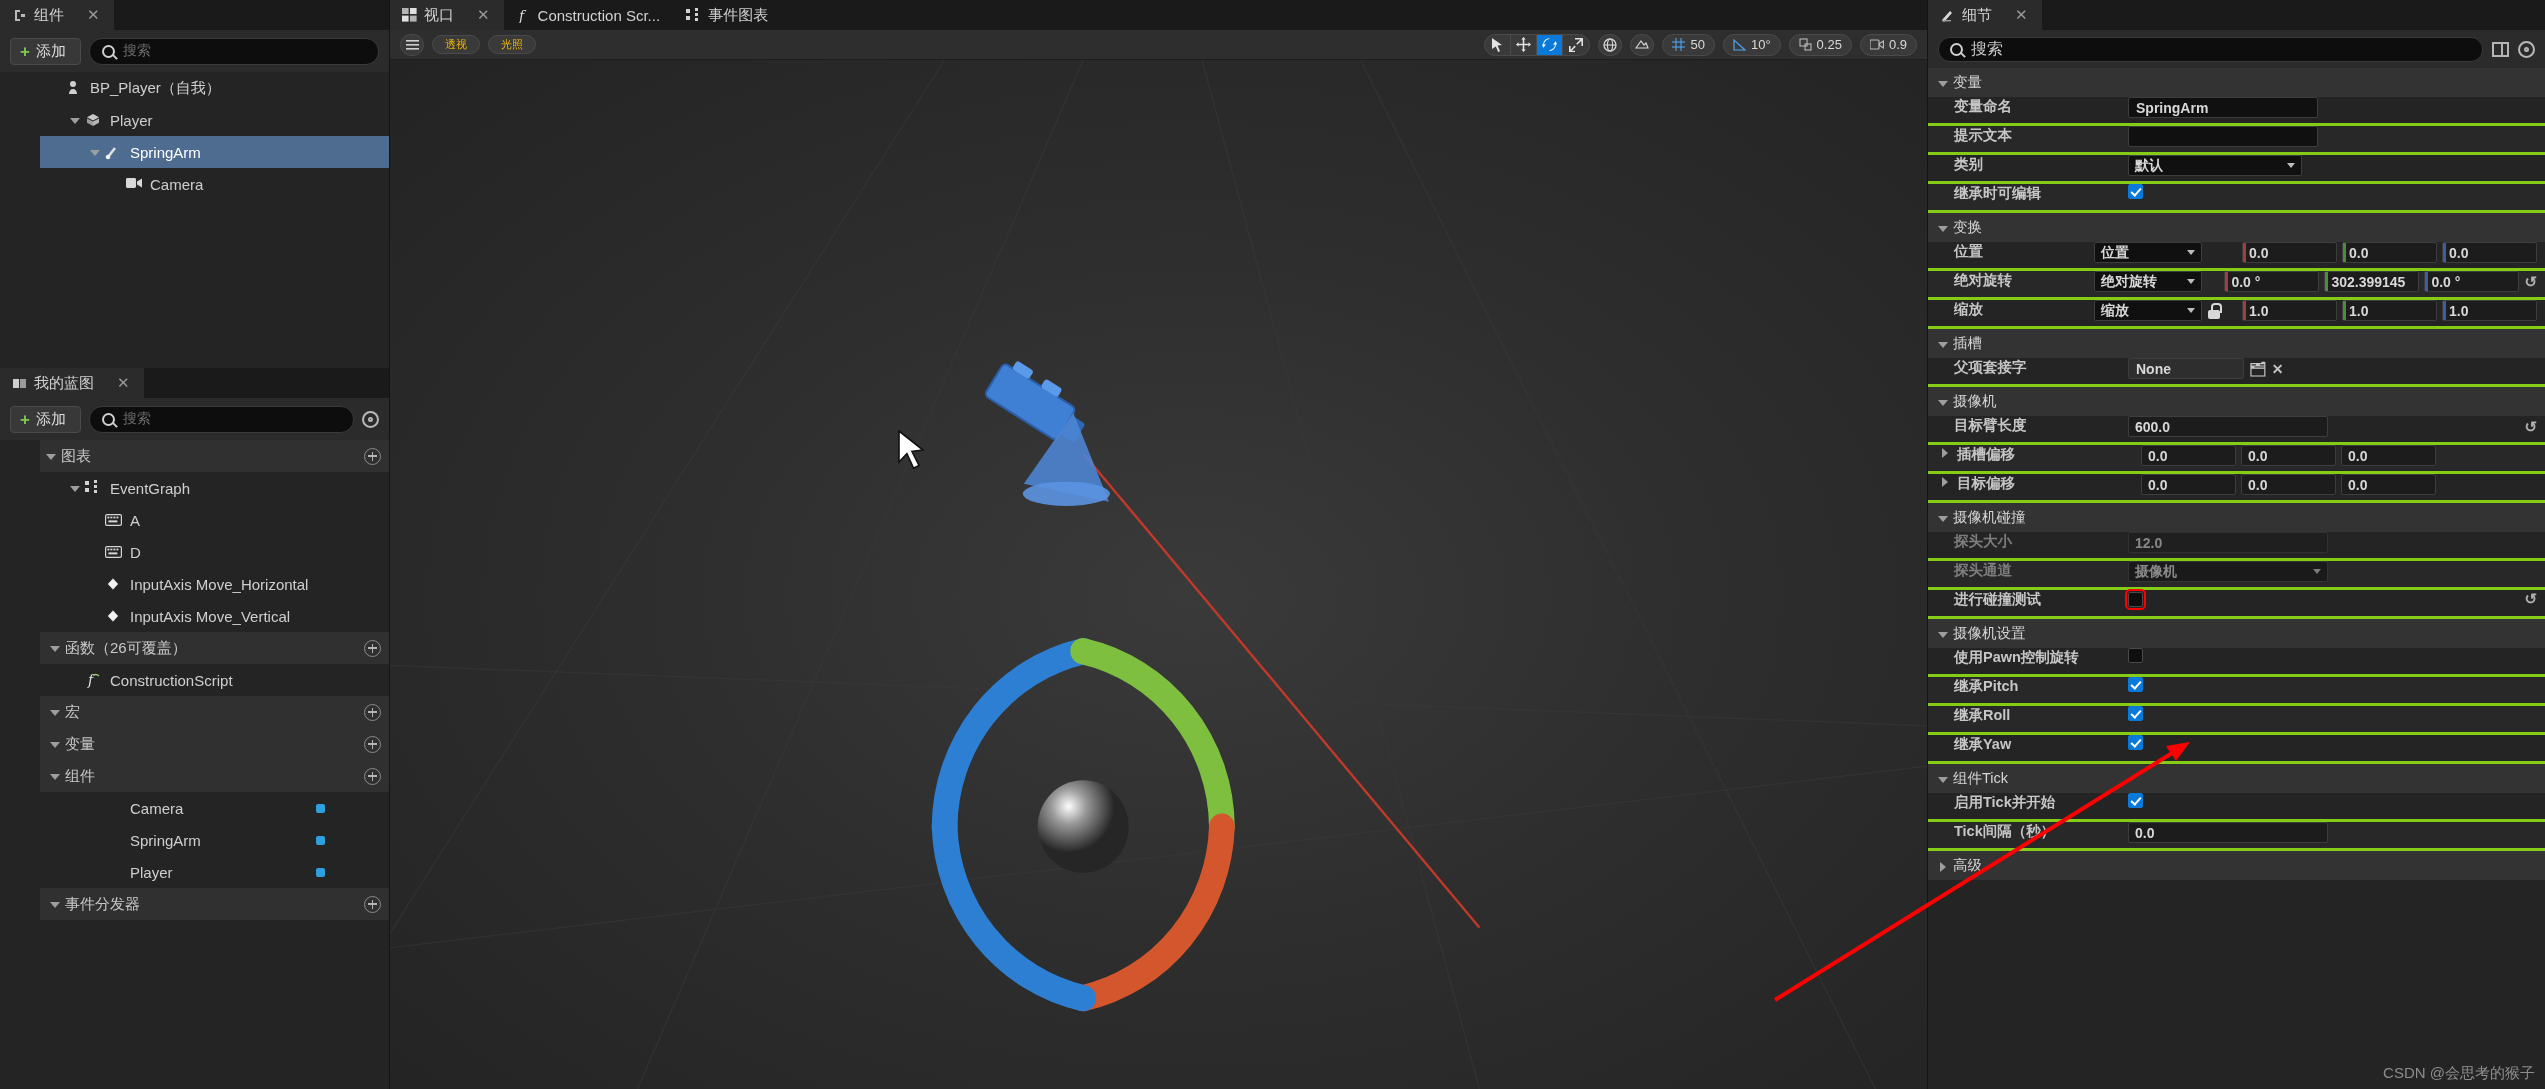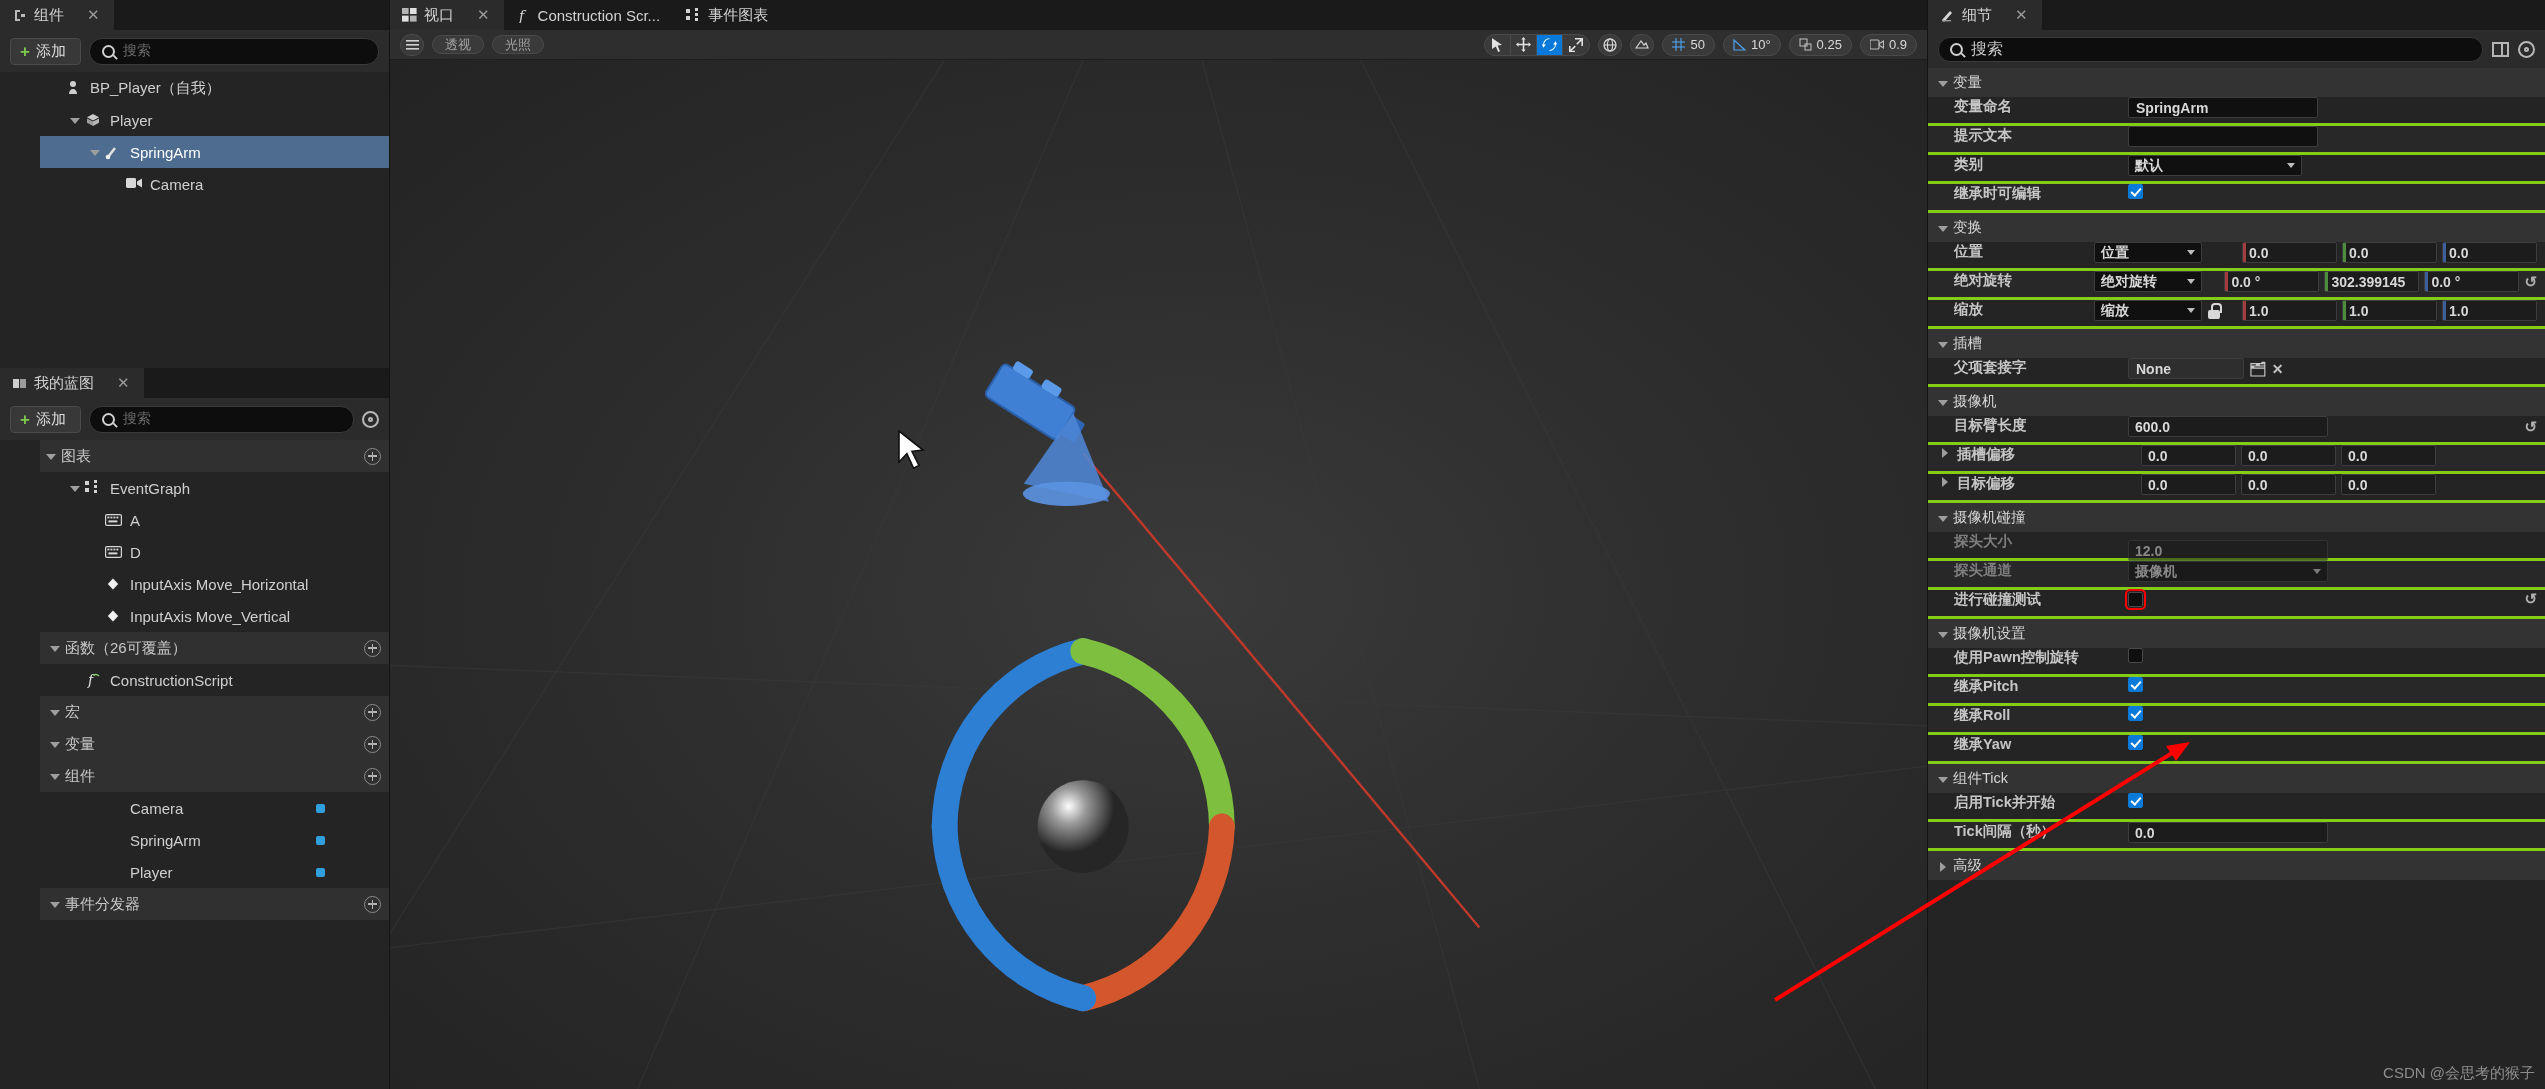--- a/index.html
+++ b/index.html
@@ -43,21 +43,21 @@
   .caret.right::after{content:""; position:absolute; left:4px; top:3px; border-top:5px solid transparent;
      border-bottom:5px solid transparent; border-left:6px solid #9e9e9e;}
   .ticon { width:18px; height:16px; margin-right:7px; flex:0 0 auto; position:relative; }
   .dot-blue { width:9px; height:9px; background:#2f9fe0; border-radius:2px; margin-left:auto; }
 
   
   .center { flex:1; display:flex; flex-direction:column; background:#2b2b2b; min-width:0; }
   .vp-toolbar { height:30px; background:#2e2e2e; display:flex; align-items:center; padding:0 10px;
                 gap:8px; border-bottom:1px solid #1e1e1e; }
   .vbtn { height:19px; min-width:22px; padding:0 12px; border-radius:11px; background:#3a3a3a;
-          border:1px solid #4a4a4a; font-size:13px; color:#a3a3a3; display:flex; align-items:center;
+          border:1px solid #4a4a4a; font-size:11px; color:#eab308; display:flex; align-items:center;
           justify-content:center; }
   .vgroup { display:flex; align-items:center; height:22px; border:1px solid #4a4a4a; border-radius:11px;
             overflow:hidden; background:#3a3a3a; }
   .vgroup > div { width:26px; height:22px; display:flex; align-items:center; justify-content:center;
                   border-right:1px solid #4a4a4a; font-size:12px; color:#d8d8d8; }
   .vgroup > div:last-child { border-right:none; }
   .vgroup > div.on { background:#0a7ada; color:#fff; }
   .vpill { height:22px; border:1px solid #4a4a4a; border-radius:11px; background:#3a3a3a;
            display:flex; align-items:center; gap:5px; padding:0 9px; font-size:13px; color:#d8d8d8; }
   .vcircle { width:24px; height:22px; border:1px solid #4a4a4a; border-radius:11px; background:#3a3a3a;
@@ -633,21 +633,21 @@
             <span class="numbox">0.0</span>
           </span>
         </div>
         <div class="sect">
           <span class="caret down"></span>
           <span>摄像机碰撞</span>
         </div>
         <div class="prow">
           <span class="plabel dim">探头大小</span>
           <span class="pval">
-            <span class="numbox wide" style="opacity: 0.55; margin-top: 8px;">12.0</span>
+            <span class="numbox wide" style="opacity: 0.55;">12.0</span>
           </span>
         </div>
         <div class="prow alt">
           <span class="plabel dim">探头通道</span>
           <span class="pval">
             <span class="combo" style="width: 200px; opacity: 0.55;">
               <span>摄像机</span>
               <span class="chev"></span>
             </span>
           </span>

